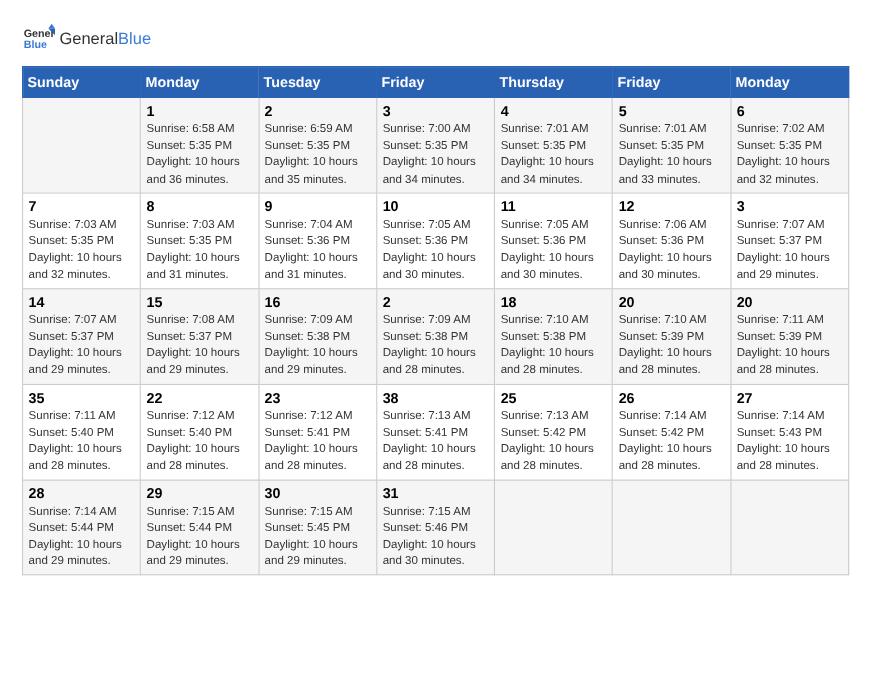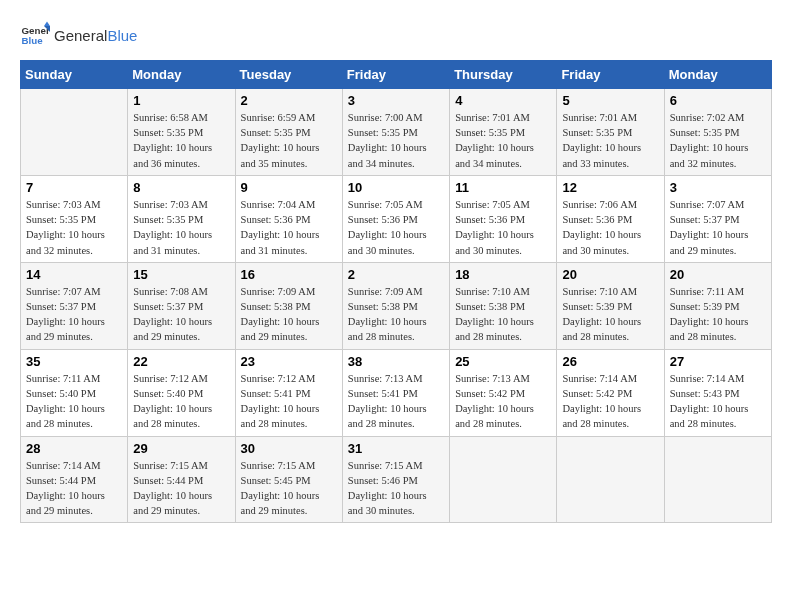--- a/index.html
+++ b/index.html
@@ -67,21 +67,20 @@
     .day-number {
       font-weight: bold;
       font-size: 13px;
       display: block;
       margin-bottom: 2px;
     }
     .day-info {
       font-size: 10.5px;
       color: #333;
       line-height: 1.45;
-      font-family: Liberation Serif, serif;
     }
     .empty-cell {
       background-color: #f5f5f5;
     }
   </style>
 </head>
 <body>
 
 <div class="header-area">
   <div class="logo">

